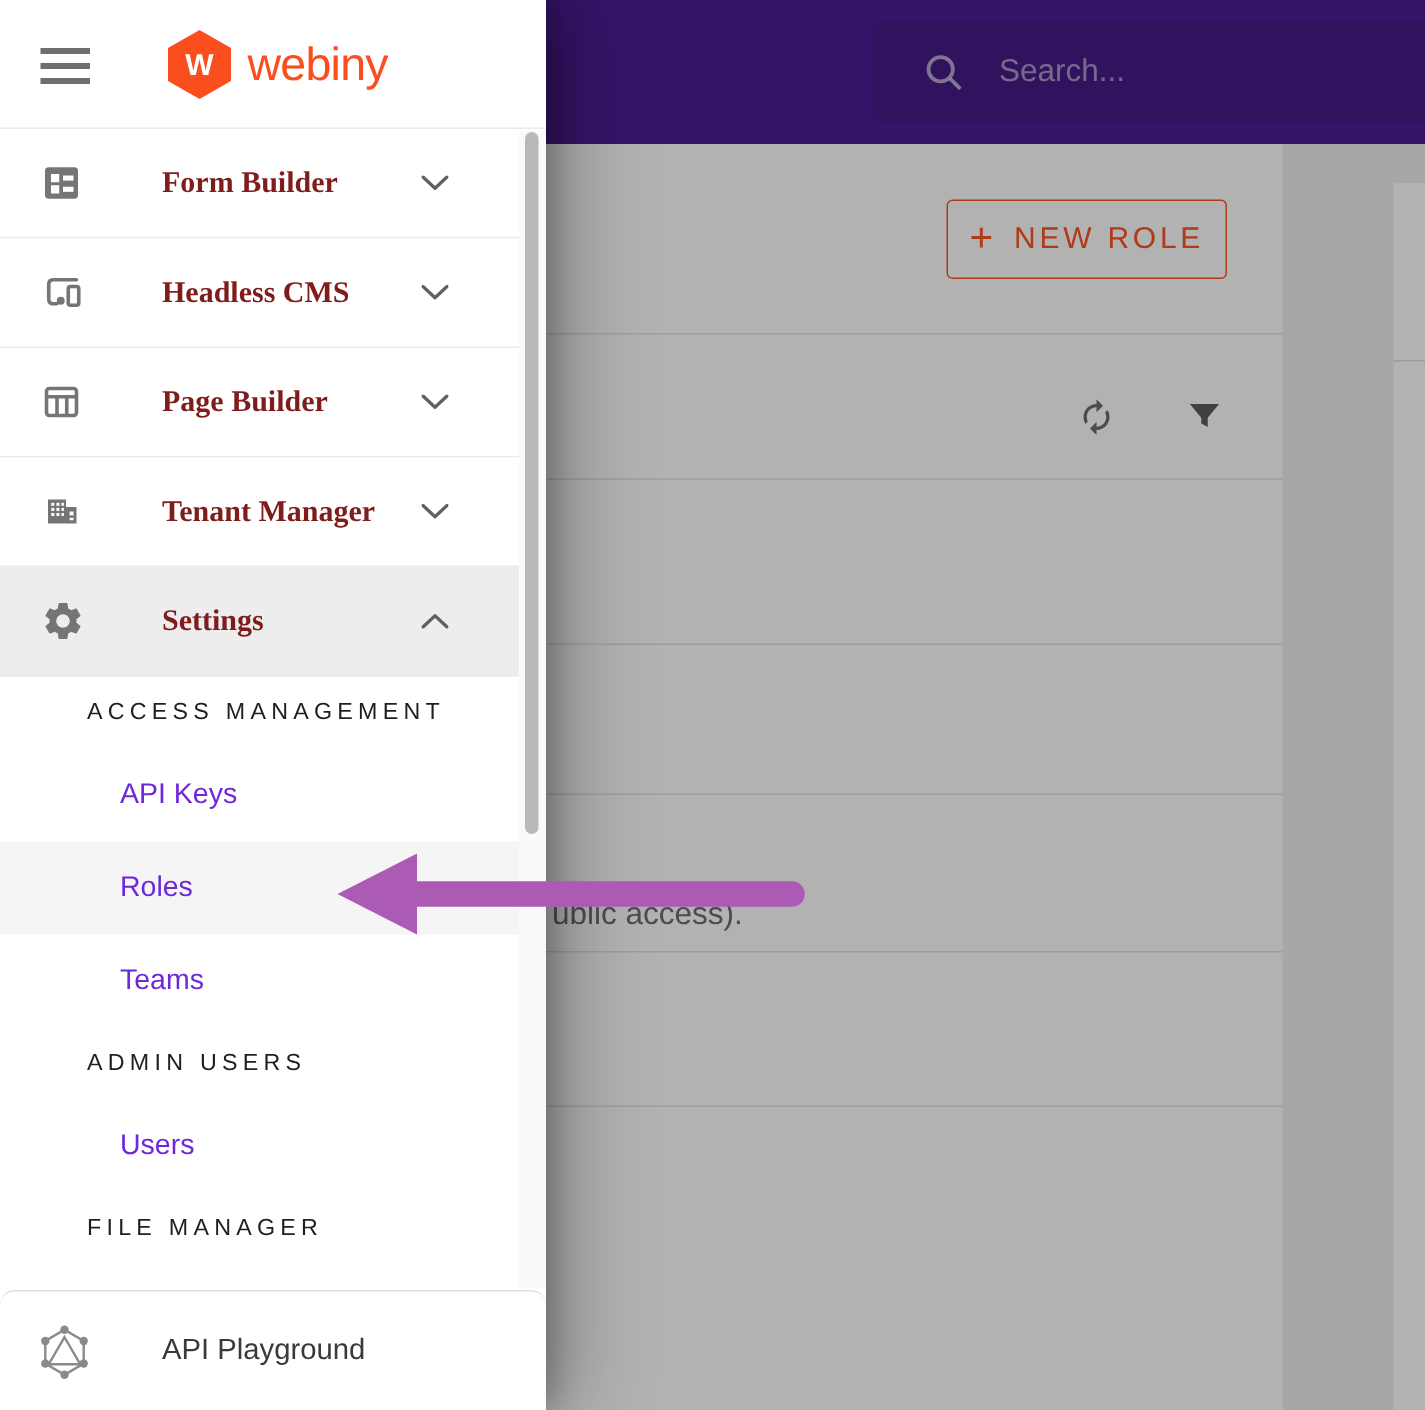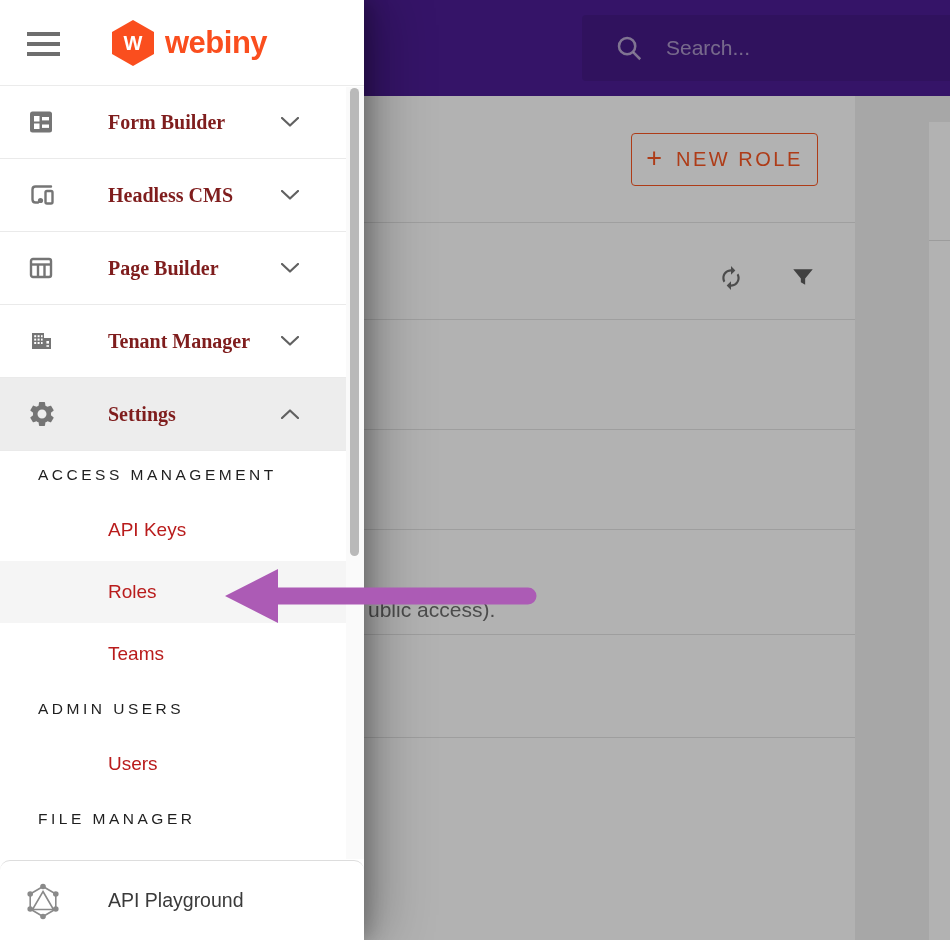--- a/index.html
+++ b/index.html
@@ -56,32 +56,32 @@
   .drawer {
     position: absolute; left: 0; top: 0; width: 364px; height: 940px;
     background: #FFFFFF; z-index: 20;
     box-shadow: 6px 0 18px rgba(0,0,0,0.22), 18px 0 50px rgba(0,0,0,0.25);
   }
   .drawer-header { position: relative; height: 86px; border-bottom: 1px solid #EBEBEB; }
   .hamburger { position: absolute; left: 27px; top: 32px; width: 33px; height: 24px; cursor: pointer; }
   .hamburger .bar { height: 4px; background: #6E6E6E; margin-bottom: 6px; }
   .hamburger .bar:last-child { margin-bottom: 0; }
   .logo { position: absolute; left: 110px; top: 19px; display: flex; align-items: center; }
-  .brand-text { margin-left: 9px; font-size: 31px; font-weight: bold; color: #FA4E1E; letter-spacing: -0.5px; }
+  .brand-text { margin-left: 9px; font-size: 31px; font-weight: normal; color: #FA4E1E; letter-spacing: -0.5px; }
 
   .drawer-menu { width: 346px; }
   .nav-item { position: relative; display: flex; align-items: center; height: 73px; border-bottom: 1px solid #EAEAEA; background: #FFFFFF; cursor: pointer; }
   .nav-item.active { background: #EDEDED; }
   .nav-icon { position: absolute; left: 27px; top: 50%; transform: translateY(-50%); }
   .nav-label { margin-left: 108px; font-size: 20px; font-weight: bold; color: #7f1d1d; font-family: Liberation Serif, serif; }
   .chevron { position: absolute; left: 281px; top: 50%; transform: translateY(-50%); }
   .chevron.up { transform: translateY(-50%) rotate(180deg); }
 
-  .section-label { height: 48px; line-height: 48px; padding-left: 38px; font-size: 15.5px; letter-spacing: 3.5px; color: #1F1F1F; }
-  .sub-item { height: 62px; line-height: 62px; padding-left: 108px; font-size: 19px; color: #b91c1c; cursor: pointer; }
+  .section-label { height: 48px; line-height: 48px; padding-left: 58px; font-size: 15.5px; letter-spacing: 3.5px; color: #1F1F1F; }
+  .sub-item { height: 62px; line-height: 62px; padding-left: 80px; font-size: 19px; color: #6d28d9; cursor: pointer; }
   .sub-item.highlighted { background: #F5F5F5; }
 
   .scrollbar-track { position: absolute; right: 0; top: 87px; width: 18px; height: 772px; background: #FAFAFA; }
   .scrollbar-thumb { position: absolute; left: 4px; top: 1px; width: 9px; height: 468px; background: #B9B9B9; border-radius: 5px; cursor: pointer; }
 
   .drawer-footer { position: absolute; left: 0; bottom: 0; width: 364px; height: 80px; background: #FFFFFF; border-top: 1px solid #DDDDDD; display: flex; align-items: center; cursor: pointer; border-radius: 10px; }
   .footer-icon { position: absolute; left: 26px; top: 22px; }
   .footer-label { margin-left: 108px; font-size: 19.5px; color: #3A3A3A; }
 
   

